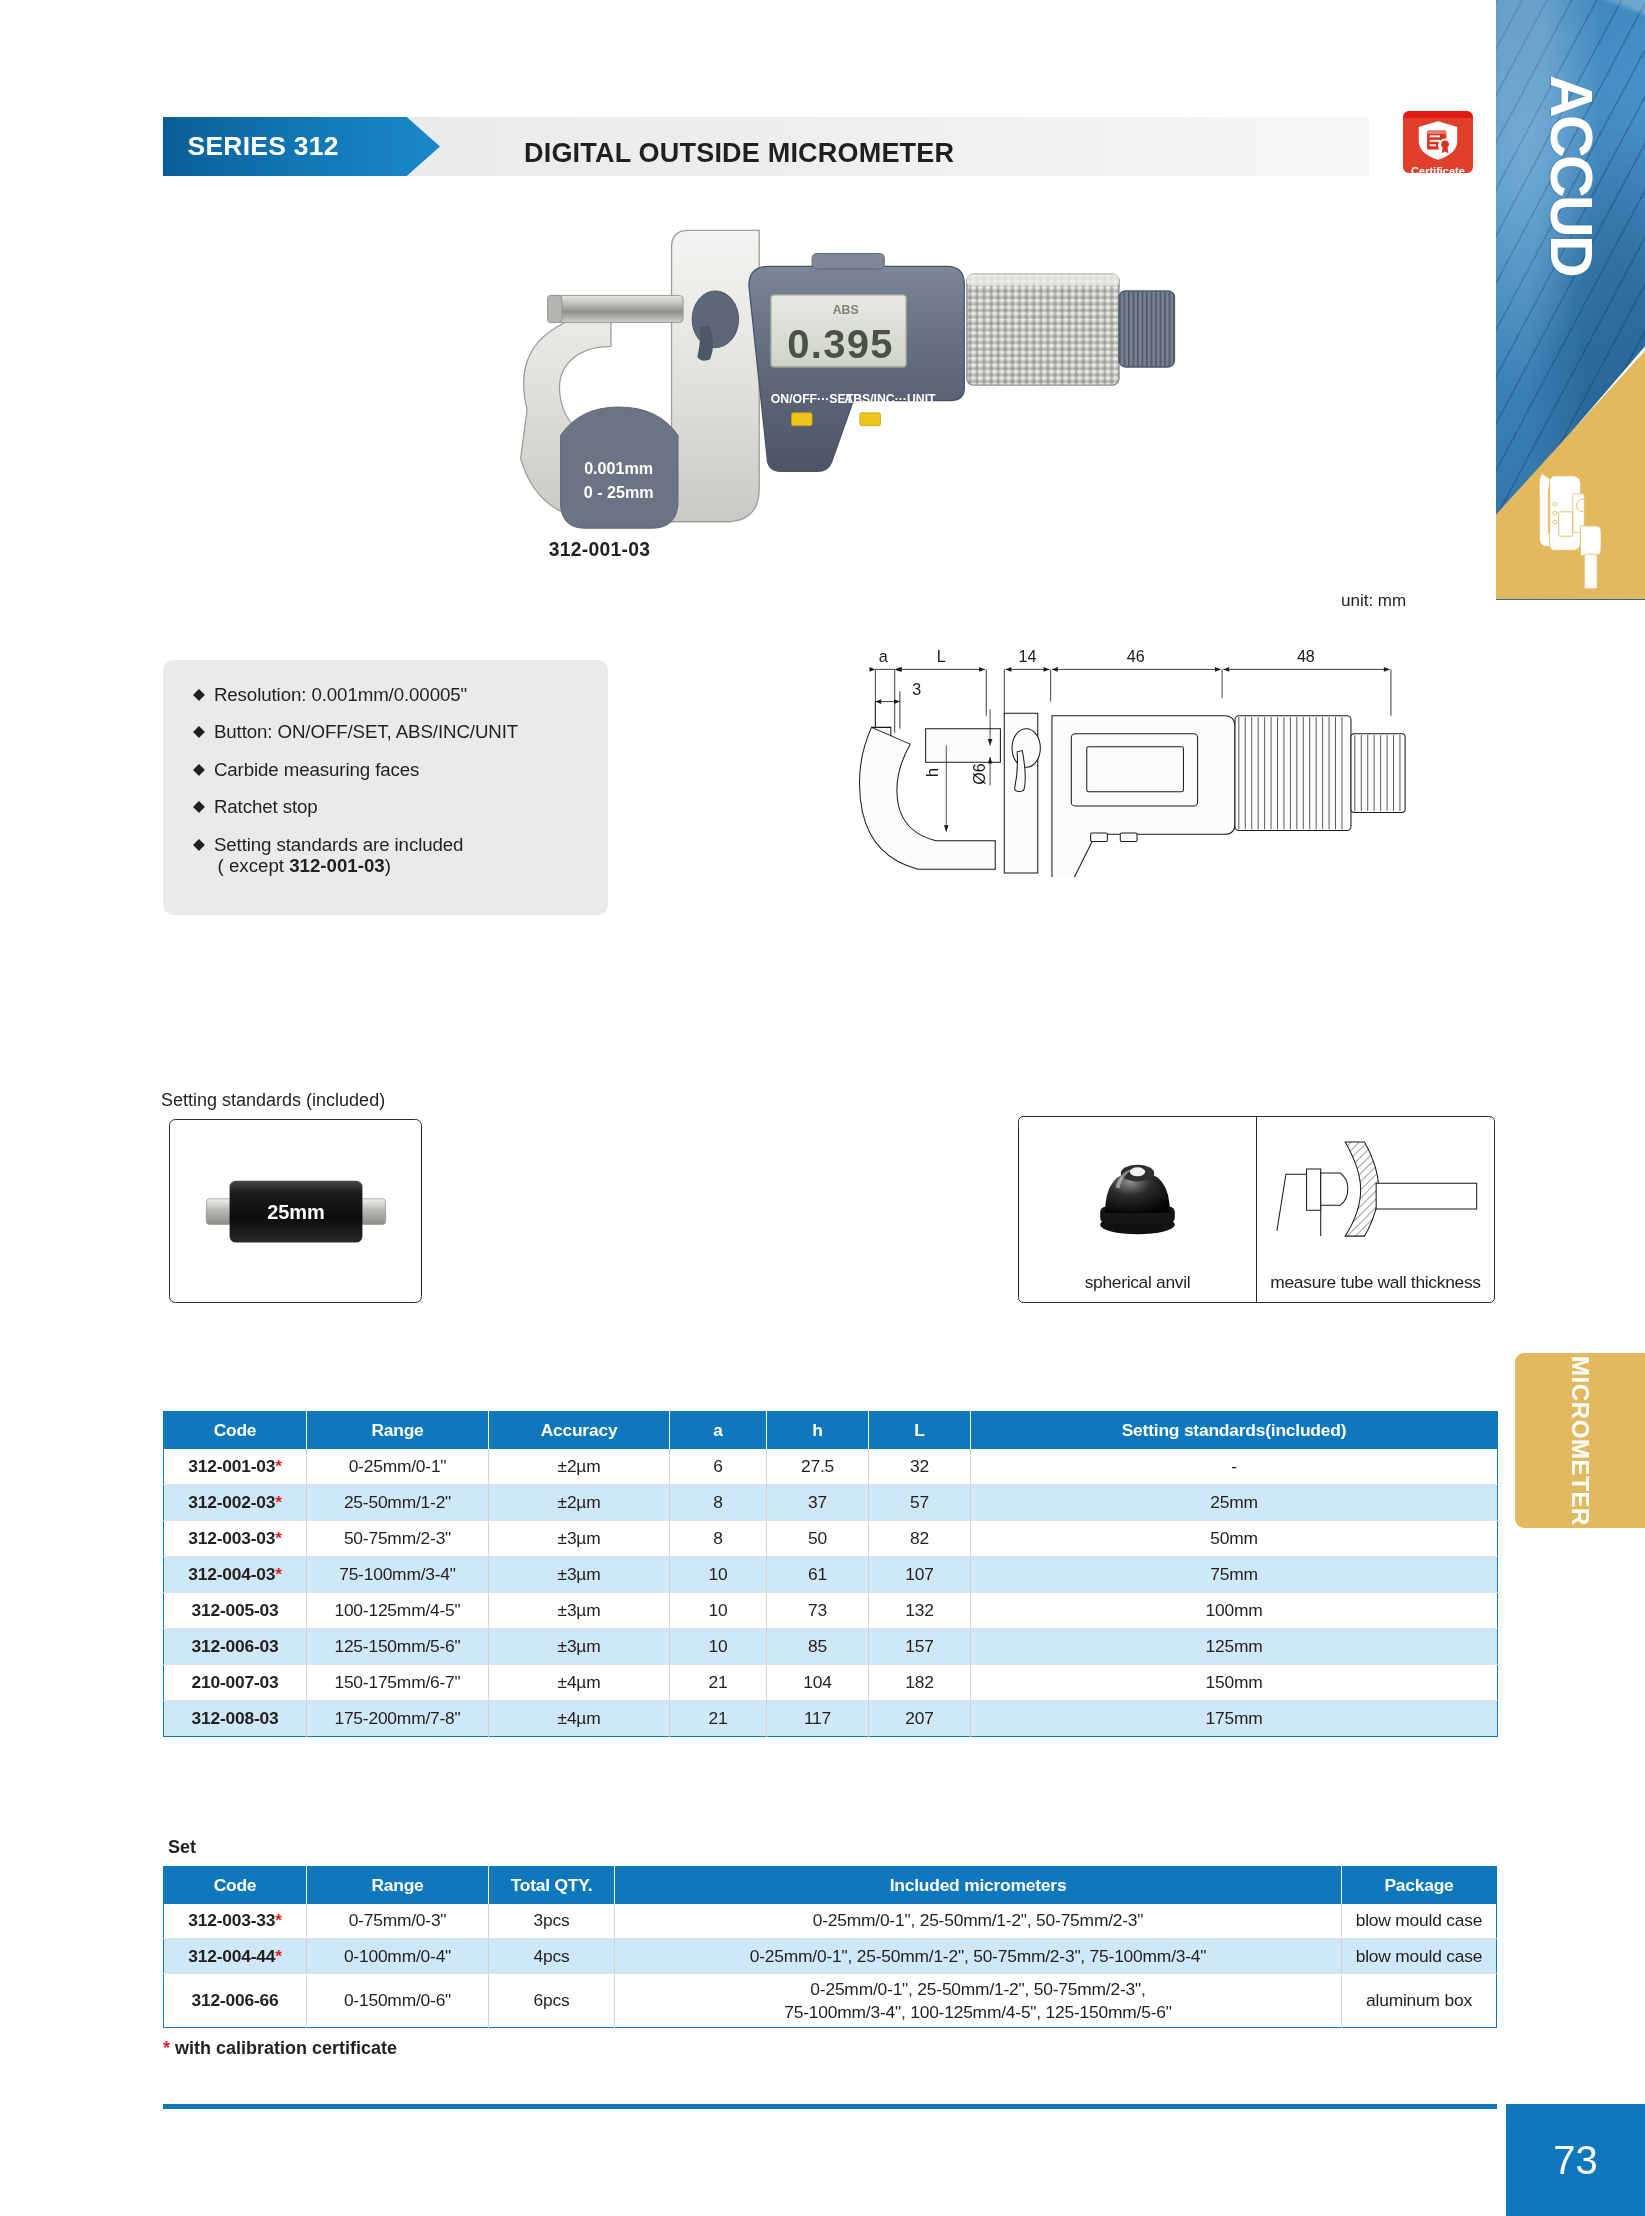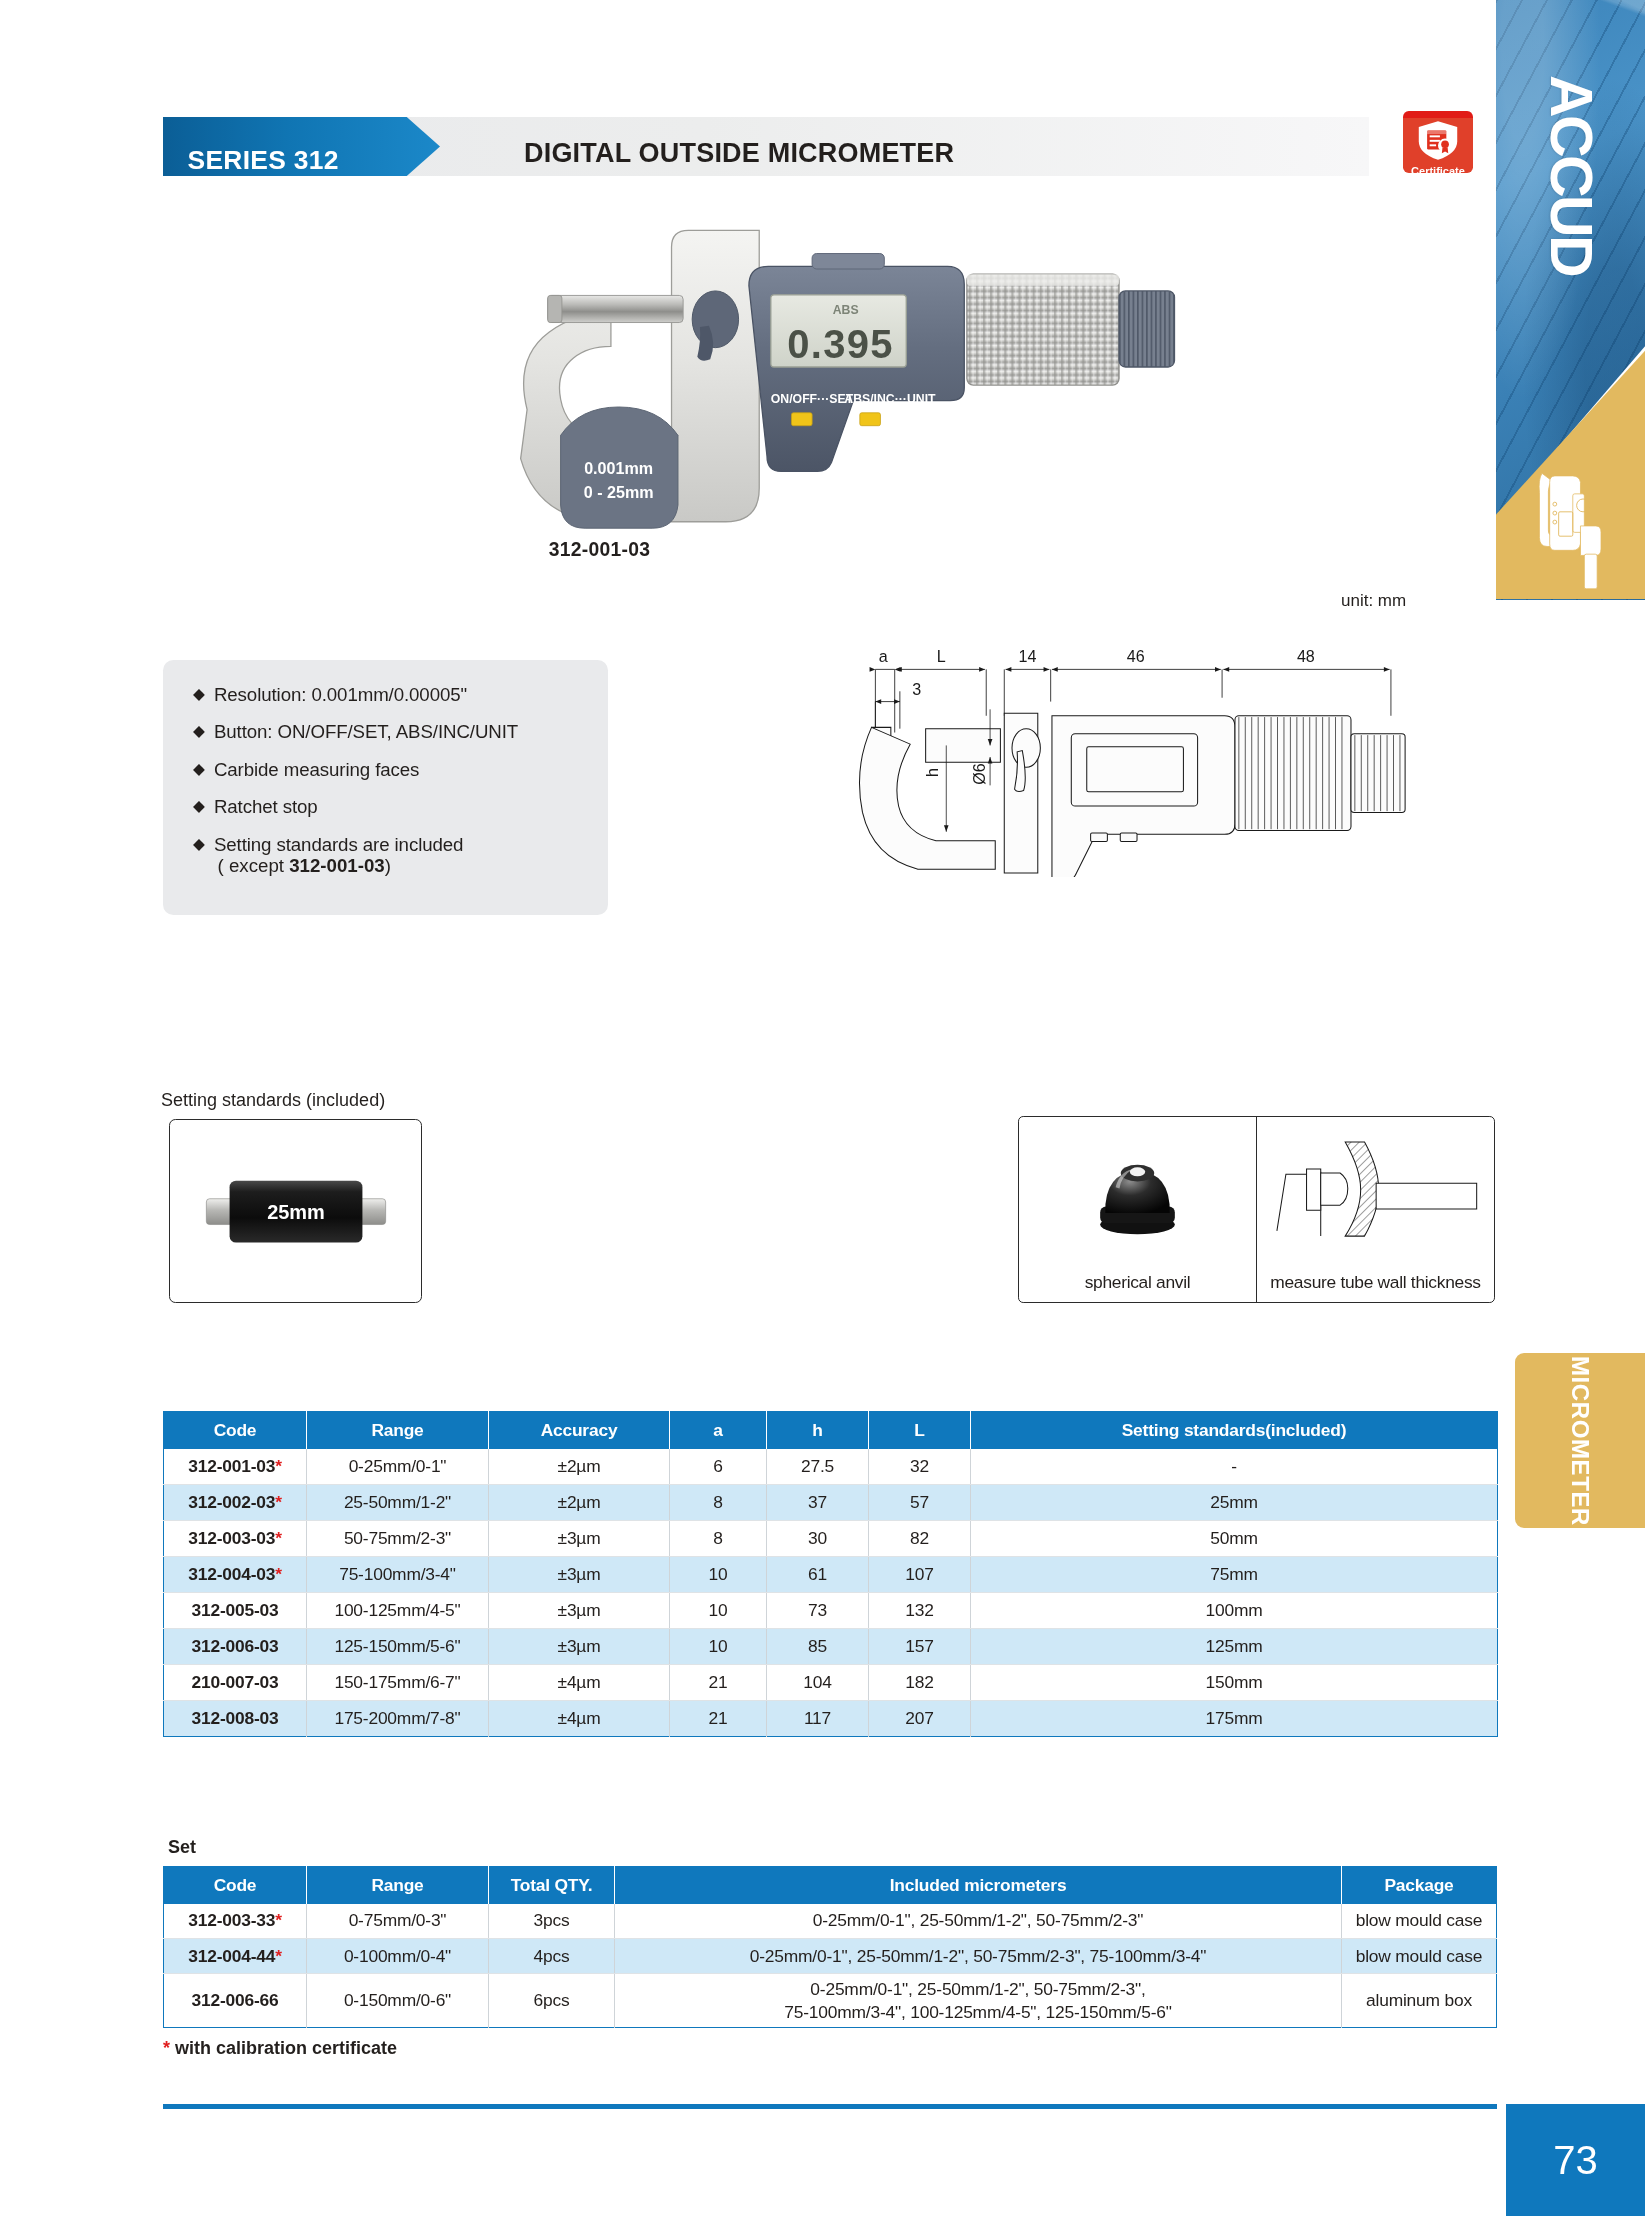--- a/index.html
+++ b/index.html
@@ -69,21 +69,21 @@
   
   .hdr { position: absolute; left: 163px; top: 117px; width: 1206px; height: 59px; }
   .hdr-grey {
     position: absolute; left: 0; top: 0; width: 100%; height: 100%;
     background: linear-gradient(90deg,#e9eaec 0%, #eceded 45%, #f7f7f8 100%);
   }
   .hdr-arrow {
     position: absolute; left: 0; top: 0; width: 277px; height: 59px;
     background: linear-gradient(90deg,#0b5e96 0%, #1075b3 45%, #1b88c9 100%);
     clip-path: polygon(0 0, 88% 0, 100% 50%, 88% 100%, 0 100%);
-    display: flex; align-items: flex-end;
+    display: flex; align-items: center;
   }
   .hdr-arrow span {
     color: #fff; font-weight: bold; font-size: 26.4px; letter-spacing: 0.3px;
     padding-left: 24.5px;
   }
   .hdr-title {
     position: absolute; left: 361px; top: 0; height: 72px;
     display: flex; align-items: center;
     font-weight: bold; font-size: 27px; color: #231f1d; letter-spacing: 0.2px;
   }
@@ -561,21 +561,21 @@
           <td>8</td>
           <td>37</td>
           <td>57</td>
           <td>25mm</td>
         </tr>
         <tr>
           <td class="code">312-003-03<span class="ast">*</span></td>
           <td>50-75mm/2-3"</td>
           <td>±3µm</td>
           <td>8</td>
-          <td>30</td>
+          <td>50</td>
           <td>82</td>
           <td>50mm</td>
         </tr>
         <tr>
           <td class="code">312-004-03<span class="ast">*</span></td>
           <td>75-100mm/3-4"</td>
           <td>±3µm</td>
           <td>10</td>
           <td>61</td>
           <td>107</td>

